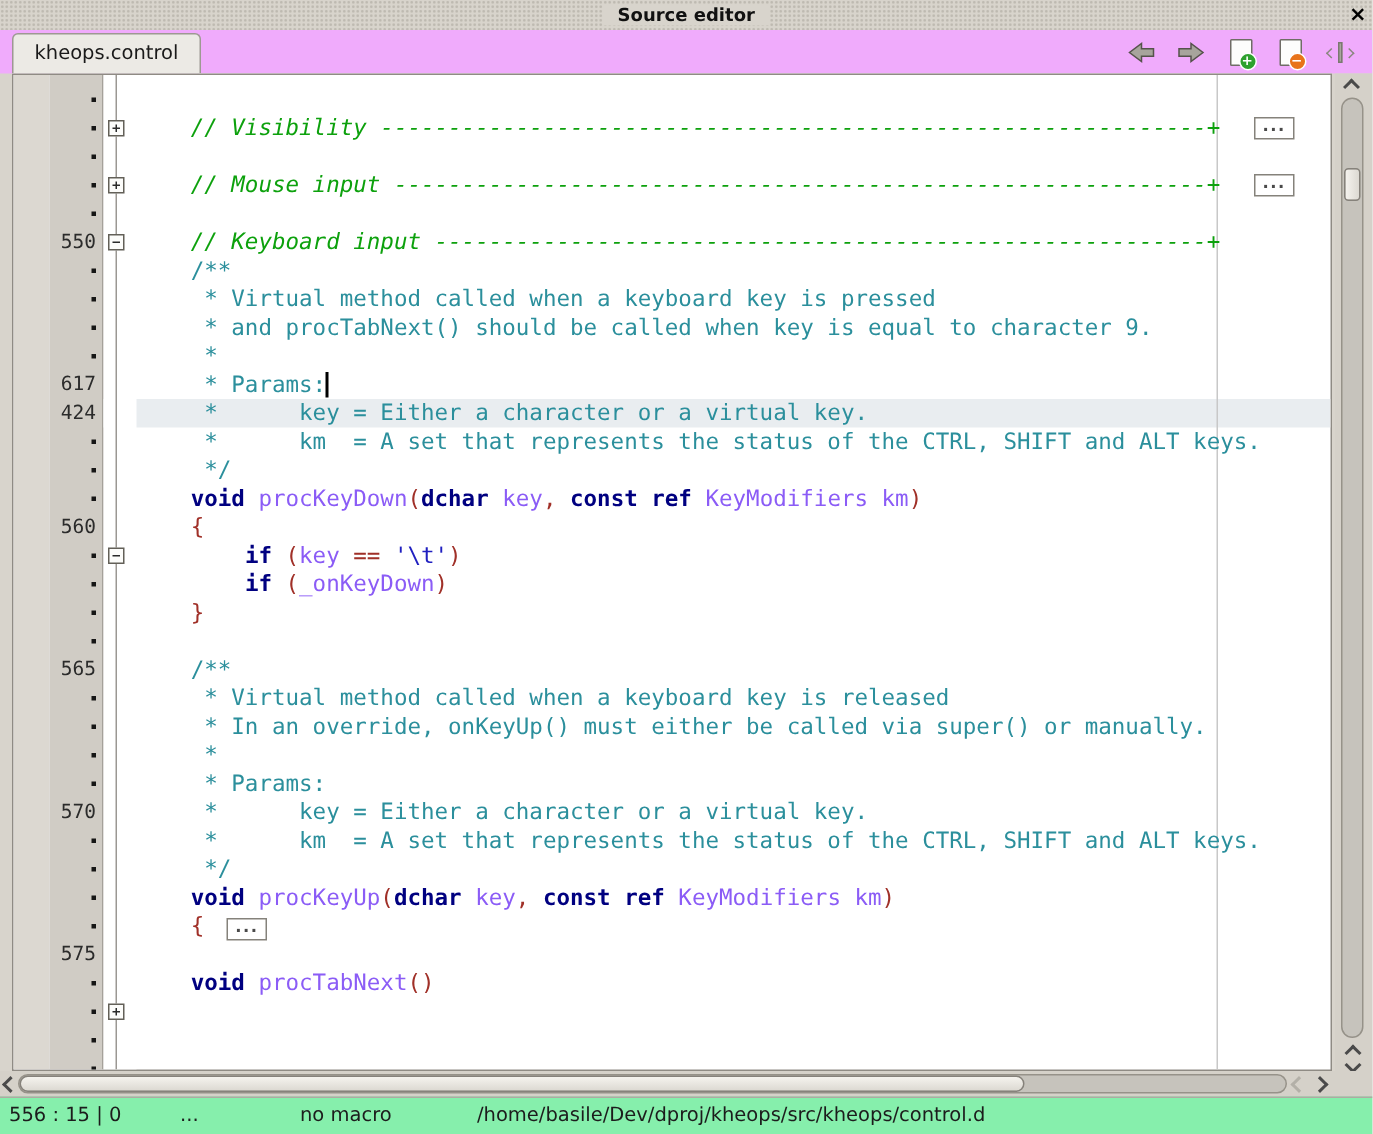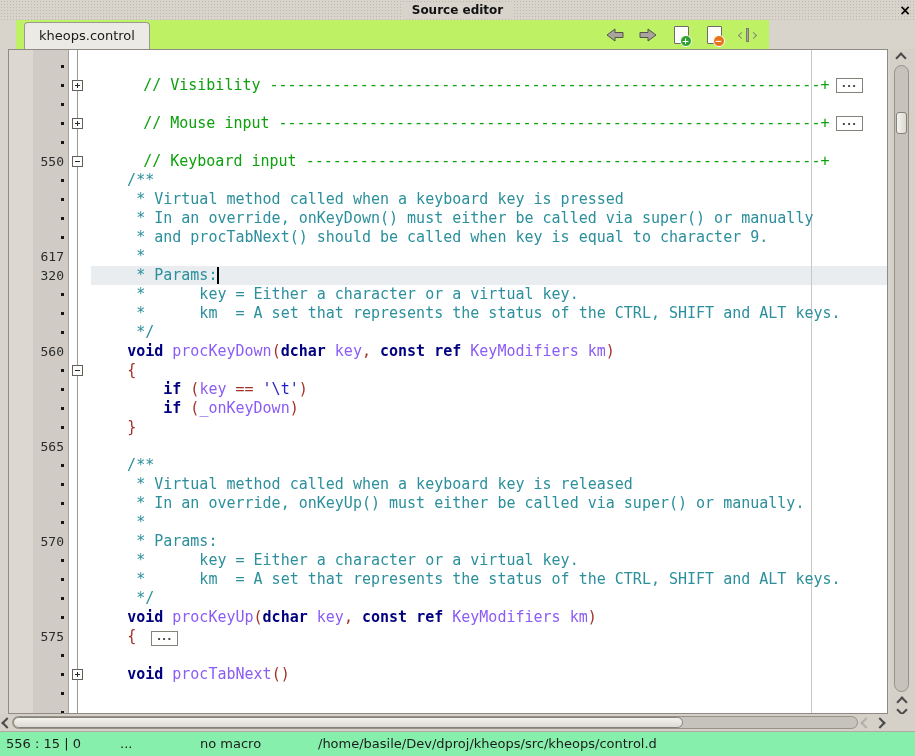--- a/index.html
+++ b/index.html
@@ -8,21 +8,21 @@
 
   
   .titlebar{position:absolute;left:0;top:0;width:915px;height:20px;
     background-color:#d8d4cc;
     background-image:radial-gradient(#bdb9b0 0.8px, transparent 0.9px);
     background-size:3px 3px;display:flex;align-items:center;justify-content:center;}
   .titlebar .title{background:#d8d4cc;padding:0 10px;font-size:12px;font-weight:bold;color:#111;}
   .titlebar .close{position:absolute;right:4px;top:1px;font-size:14px;font-weight:bold;color:#000;cursor:default;line-height:18px;}
 
   
-  .tabstrip{position:absolute;left:16px;top:20px;width:753px;height:29px;background:#bef264;}
+  .tabstrip{position:absolute;left:0;top:20px;width:915px;height:29px;background:#f0abfc;}
   .tab{position:absolute;left:8px;top:2px;height:26px;line-height:26px;padding:0 14px;
     background:#eceae5;border:1px solid #9d9992;border-bottom:none;border-radius:4px 4px 0 0;
     font-size:13px;color:#1a1a1a;}
   .toolbar{position:absolute;right:12px;top:5px;height:20px;display:flex;align-items:center;gap:13px;}
   .tbtn{width:20px;height:18px;position:relative;display:flex;align-items:center;justify-content:center;}
   .navarrow{width:18px;height:14px;}
   .docicon{width:13px;height:16px;background:#fdfdfc;border:1px solid #6f6c66;border-radius:1px;position:relative;}
   .badge{position:absolute;right:-4px;bottom:-4px;width:10px;height:10px;border-radius:50%;
     color:#fff;font-size:9px;line-height:10px;text-align:center;font-weight:bold;border:1px solid #fff;}
   .badge.add{background:#2ea12e;}
@@ -52,21 +52,21 @@
   .fbox{position:absolute;left:3px;width:11px;height:11px;background:#fcfcfa;border:1px solid #636058;box-sizing:border-box;}
   .fbox::before{content:"";position:absolute;left:2px;top:4px;width:5px;height:1px;background:#2a2a2a;}
   .fbox.plus::after{content:"";position:absolute;left:4px;top:2px;width:1px;height:5px;background:#2a2a2a;}
   .current-line{position:absolute;left:60px;right:0;height:19px;background:var(--current_line,#e9edf0);}
   .margin-line{position:absolute;left:802px;top:0;width:1px;height:100%;background:#c8c8c8;}
   .code-rows{position:absolute;left:82px;top:7px;right:0;}
   .cline{height:19px;white-space:pre;position:relative;
     font-family:"DejaVu Sans Mono",monospace;font-size:15px;line-height:19px;color:#000;}
   .txt{color:#8b5cf6;}
   .kw{color:var(--keyword,#000080);font-weight:bold;}
-  .cmt{color:var(--comment,#0da10d);margin-left:16px;}
+  .cmt{color:var(--comment,#0da10d);font-style:italic;}
   .doc{color:var(--ddoc,#2b8f9c);}
   .sym{color:var(--symbol,#a03028);}
   .str{color:var(--string,#2020c0);}
   .cursor{position:absolute;top:1px;width:2px;height:17px;background:#000;}
   .cbox{box-sizing:border-box;border:1px solid #85827b;background:#fff;color:#4a4a4a;
     font-family:"DejaVu Sans",sans-serif;font-size:11px;font-weight:bold;letter-spacing:1px;
     text-align:center;line-height:10px;}
   .cbox.inline{display:inline-block;width:27px;height:15px;margin-left:15px;vertical-align:1px;}
   .cbox.right{position:absolute;left:827px;width:27px;height:15px;}
   .overlays{position:absolute;left:0;top:0;width:100%;height:100%;pointer-events:none;}
@@ -181,21 +181,21 @@
         <div class="grow">
           <span class="gdot"></span>
         </div>
         <div class="grow">
           <span class="gdot"></span>
         </div>
         <div class="grow">
           <span class="gdot"></span>
         </div>
         <div class="grow">617</div>
-        <div class="grow">320</div>
+        <div class="grow">424</div>
         <div class="grow">
           <span class="gdot"></span>
         </div>
         <div class="grow">
           <span class="gdot"></span>
         </div>
         <div class="grow">
           <span class="gdot"></span>
         </div>
         <div class="grow">560</div>
@@ -253,21 +253,20 @@
       </div>
     <div class="code-rows" id="code">
         <div class="cline"></div>
         <div class="cline"><span class="txt">    </span><span class="cmt">// Visibility -------------------------------------------------------------+</span></div>
         <div class="cline"></div>
         <div class="cline"><span class="txt">    </span><span class="cmt">// Mouse input ------------------------------------------------------------+</span></div>
         <div class="cline"></div>
         <div class="cline"><span class="txt">    </span><span class="cmt">// Keyboard input ---------------------------------------------------------+</span></div>
         <div class="cline"><span class="doc">    /**</span></div>
         <div class="cline"><span class="doc">     * Virtual method called when a keyboard key is pressed</span></div>
-        <div class="cline"><span class="doc">     * In an override, onKeyDown() must either be called via super() or manually</span></div>
         <div class="cline"><span class="doc">     * and procTabNext() should be called when key is equal to character 9.</span></div>
         <div class="cline"><span class="doc">     *</span></div>
         <div class="cline"><span class="doc">     * Params:</span><span class="cursor" style="left: 14ch;"></span></div>
         <div class="cline"><span class="doc">     *      key = Either a character or a virtual key.</span></div>
         <div class="cline"><span class="doc">     *      km  = A set that represents the status of the CTRL, SHIFT and ALT keys.</span></div>
         <div class="cline"><span class="doc">     */</span></div>
         <div class="cline"><span class="txt">    </span><span class="kw">void</span><span class="txt"> procKeyDown</span><span class="sym">(</span><span class="kw">dchar</span><span class="txt"> key</span><span class="sym">,</span><span class="txt"> </span><span class="kw">const</span><span class="txt"> </span><span class="kw">ref</span><span class="txt"> KeyModifiers km</span><span class="sym">)</span></div>
         <div class="cline"><span class="txt">    </span><span class="sym">{</span></div>
         <div class="cline"><span class="txt">        </span><span class="kw">if</span><span class="txt"> </span><span class="sym">(</span><span class="txt">key </span><span class="sym">==</span><span class="txt"> </span><span class="str">'\t'</span><span class="sym">)</span></div>
         <div class="cline"><span class="txt">        </span><span class="kw">if</span><span class="txt"> </span><span class="sym">(</span><span class="txt">_onKeyDown</span><span class="sym">)</span></div>

